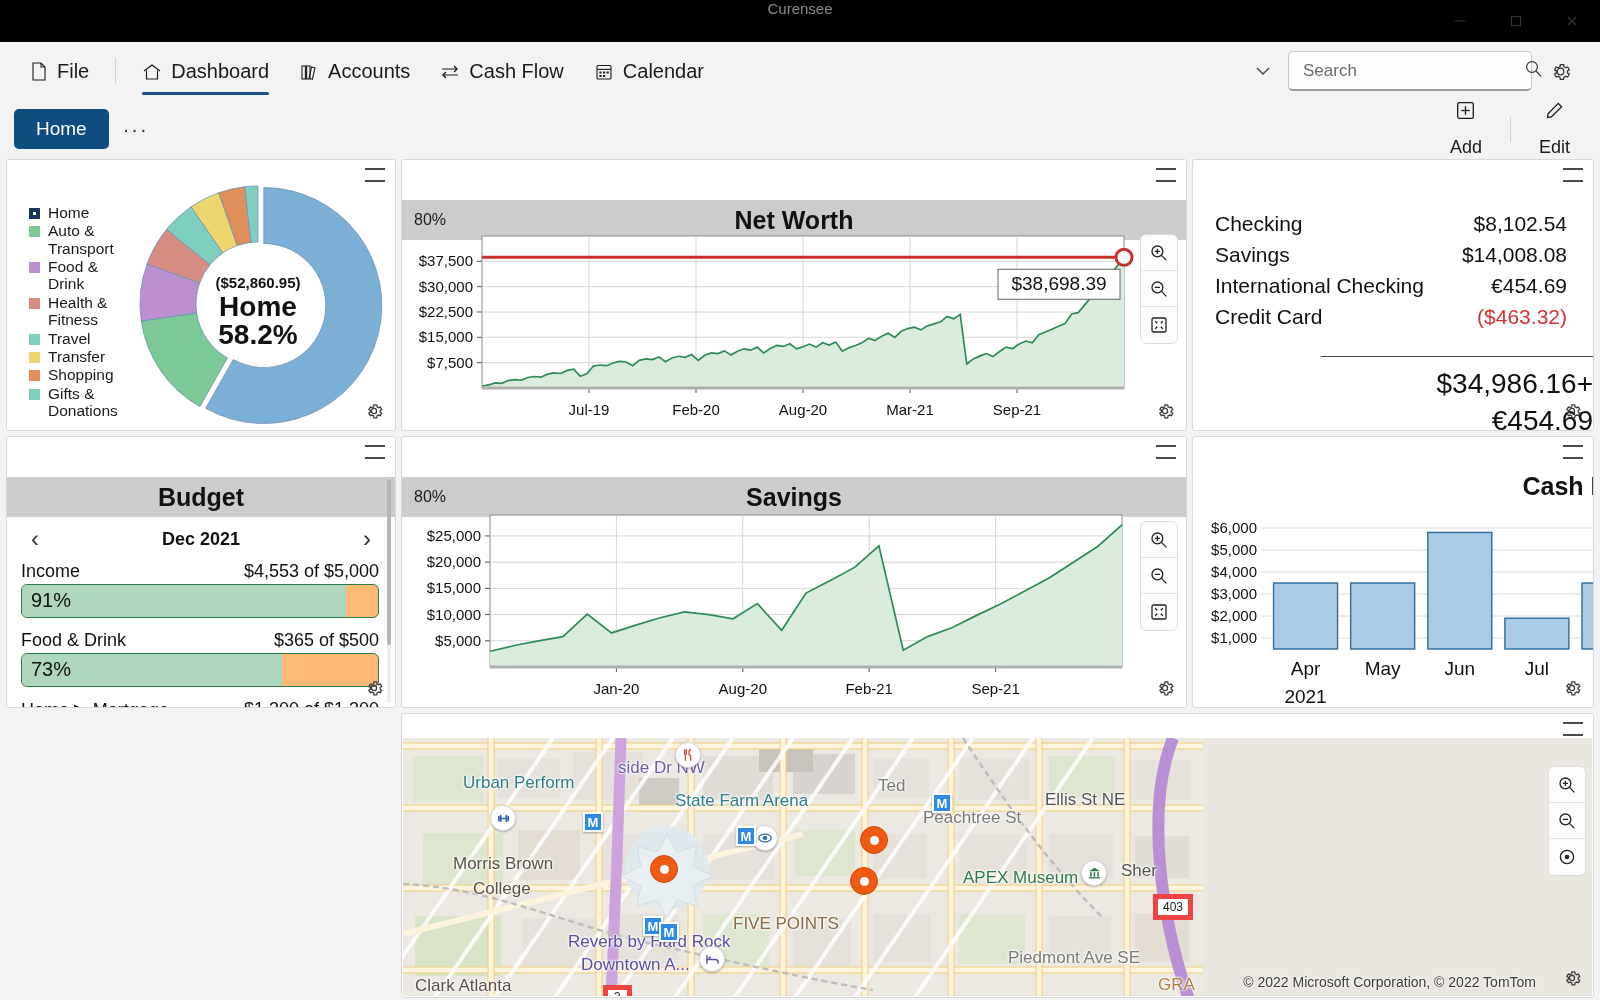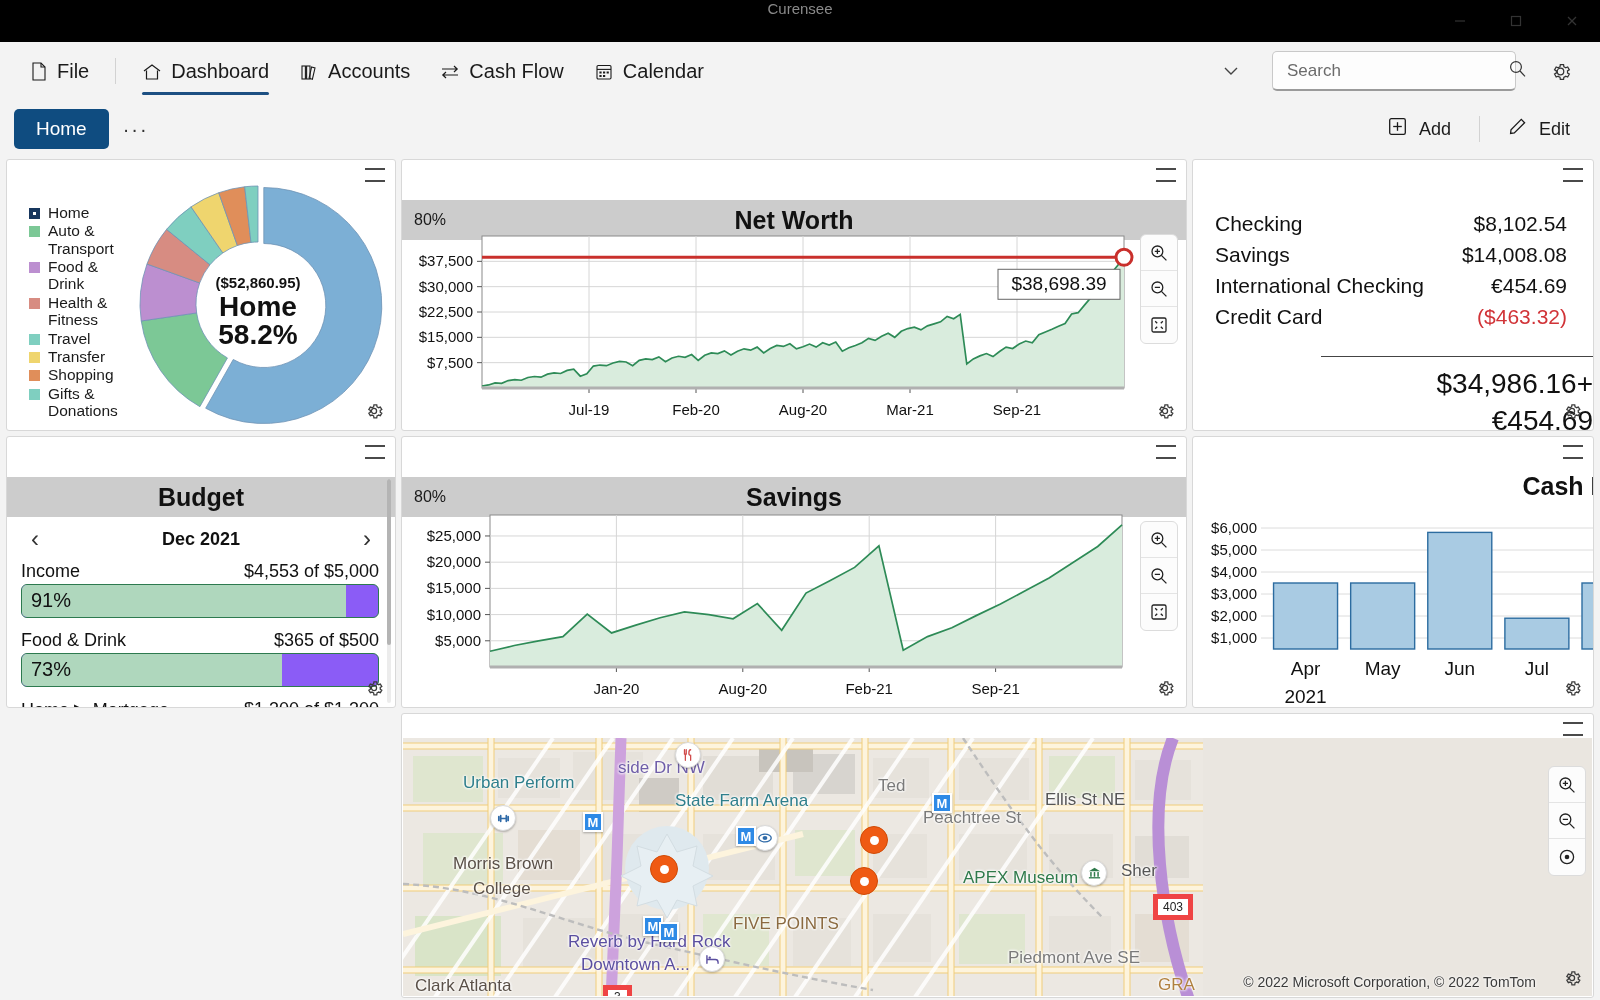--- a/index.html
+++ b/index.html
@@ -32,21 +32,21 @@
     display: flex; align-items: center; gap: 9px;
     font-size: 20px; color: #1a1a1a; padding: 6px 14px 5px 14px;
     position: relative; height: 46px; white-space: nowrap;
   }
   .menu-item.active::after {
     content: ""; position: absolute; left: 14px; right: 14px; bottom: -1px;
     height: 3px; background: #1c4f82; border-radius: 2px;
   }
   .menu-sep { width: 1px; height: 26px; background: #d2d2d2; margin: 0 10px; }
   .menu-ico { display: inline-flex; width: 20px; height: 20px; align-items: center; justify-content: center; }
-  .menu-right { margin-left: auto; display: flex; align-items: center; gap: 24px; padding-right: 6px; }
+  .menu-right { margin-left: auto; display: flex; align-items: center; gap: 8px; padding-right: 6px; }
   .chev { width: 34px; height: 34px; display: flex; align-items: center; justify-content: center; color: #444; }
   .searchbox {
     width: 244px; height: 40px; border: 1px solid #c9c9c9; border-bottom: 2px solid #9a9a9a;
     border-radius: 5px; background: #fdfdfd; display: flex; align-items: center;
     padding: 0 10px 0 14px;
   }
   .searchbox input {
     flex: 1; border: 0; outline: none; background: transparent;
     font-family: "Liberation Sans", sans-serif; font-size: 17px; color: #222;
   }
@@ -58,21 +58,21 @@
     background: #f3f3f3;
   }
   .tab-home {
     background: #0f4c80; color: #fff; font-size: 19px;
     padding: 9px 22px; border-radius: 5px;
   }
   .tab-more { font-size: 20px; color: #333; padding: 6px 14px; letter-spacing: 2px; }
   .tabbar-right { margin-left: auto; display: flex; align-items: center; gap: 4px; }
   .tool-btn {
     display: flex; align-items: center; gap: 12px; font-size: 18px; color: #1a1a1a;
-    padding: 8px 16px; border-radius: 4px;
+    padding: 8px 16px; border-radius: 4px; flex-direction: column;
   }
   .tool-sep { width: 1px; height: 26px; background: #d2d2d2; margin: 0 8px; }
   
   .grid {
     position: absolute; left: 6px; top: 159px; right: 6px; bottom: 2px;
     display: grid;
     grid-template-columns: 390px 786px 1fr;
     grid-template-rows: 272px 272px 1fr;
     gap: 5px;
   }
@@ -126,21 +126,21 @@
   }
   .zbtn:last-child { border-bottom: 0; }
   
   .bud-nav { display: flex; align-items: center; padding: 8px 14px 4px 14px; }
   .bud-arrow { width: 28px; font-size: 24px; color: #333; text-align: center; }
   .bud-month { flex: 1; text-align: center; font-size: 18px; font-weight: bold; color: #111; }
   .bud-list { padding: 4px 16px 0 14px; position: relative; }
   .bud-line { display: flex; font-size: 18px; color: #111; margin-bottom: 2px; }
   .bud-line .r { margin-left: auto; }
   .bar {
-    height: 34px; border-radius: 6px; border: 1px solid #2d7a4f; background: #8b5cf6;
+    height: 34px; border-radius: 6px; border: 1px solid #2d7a4f; background: #fdba74;
     position: relative; overflow: hidden; margin-bottom: 12px;
   }
   .bar .fill { position: absolute; left: 0; top: 0; bottom: 0; background: #afd7bd; }
   .bar .pct { position: absolute; left: 9px; top: 4px; font-size: 20px; color: #111; }
   .bar.over { border-color: #c0392b; background: #f0c0bb; }
   .bud-scroll {
     position: absolute; right: 4px; top: 42px; bottom: 4px; width: 4px;
     background: #ececec; border-radius: 2px;
   }
   .bud-scroll i { display: block; position: absolute; top: 0; left: 0; right: 0; height: 74%; background: #b4b4b4; border-radius: 2px; }

